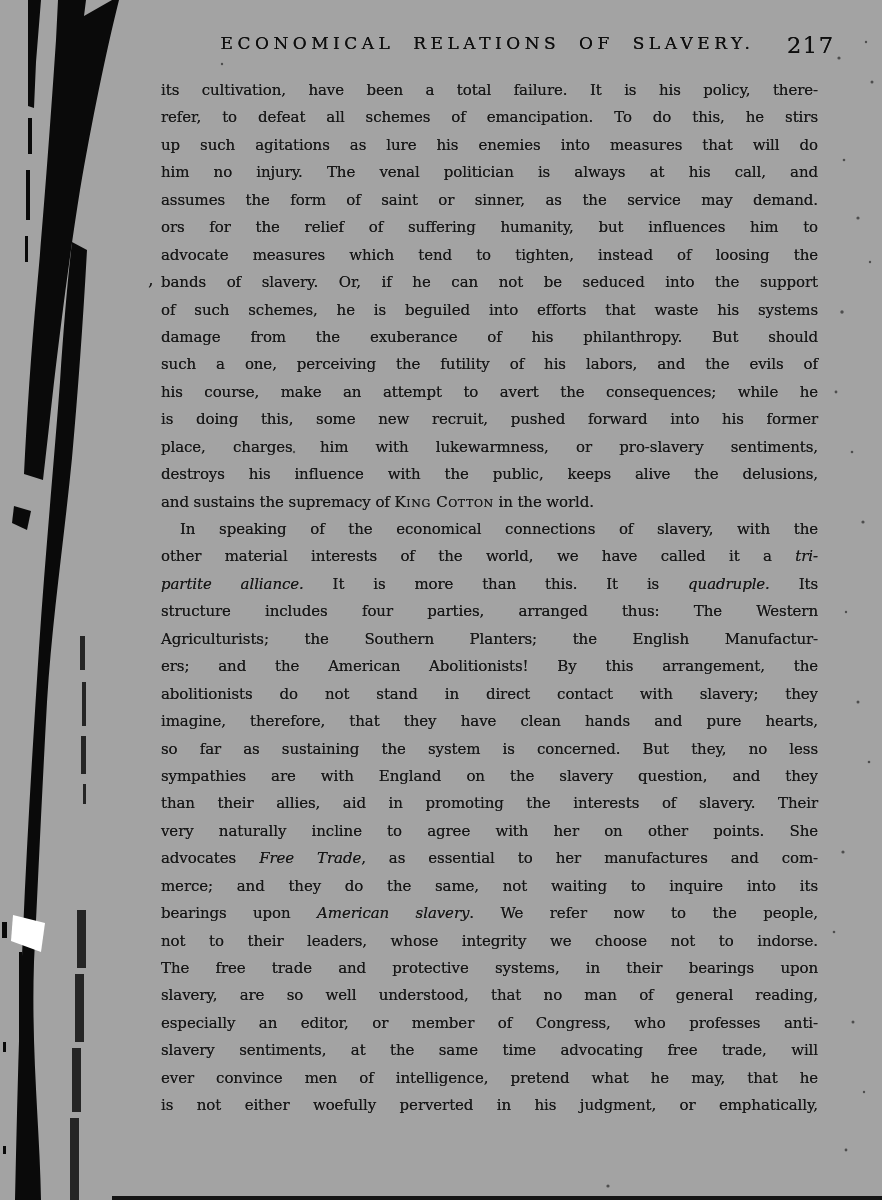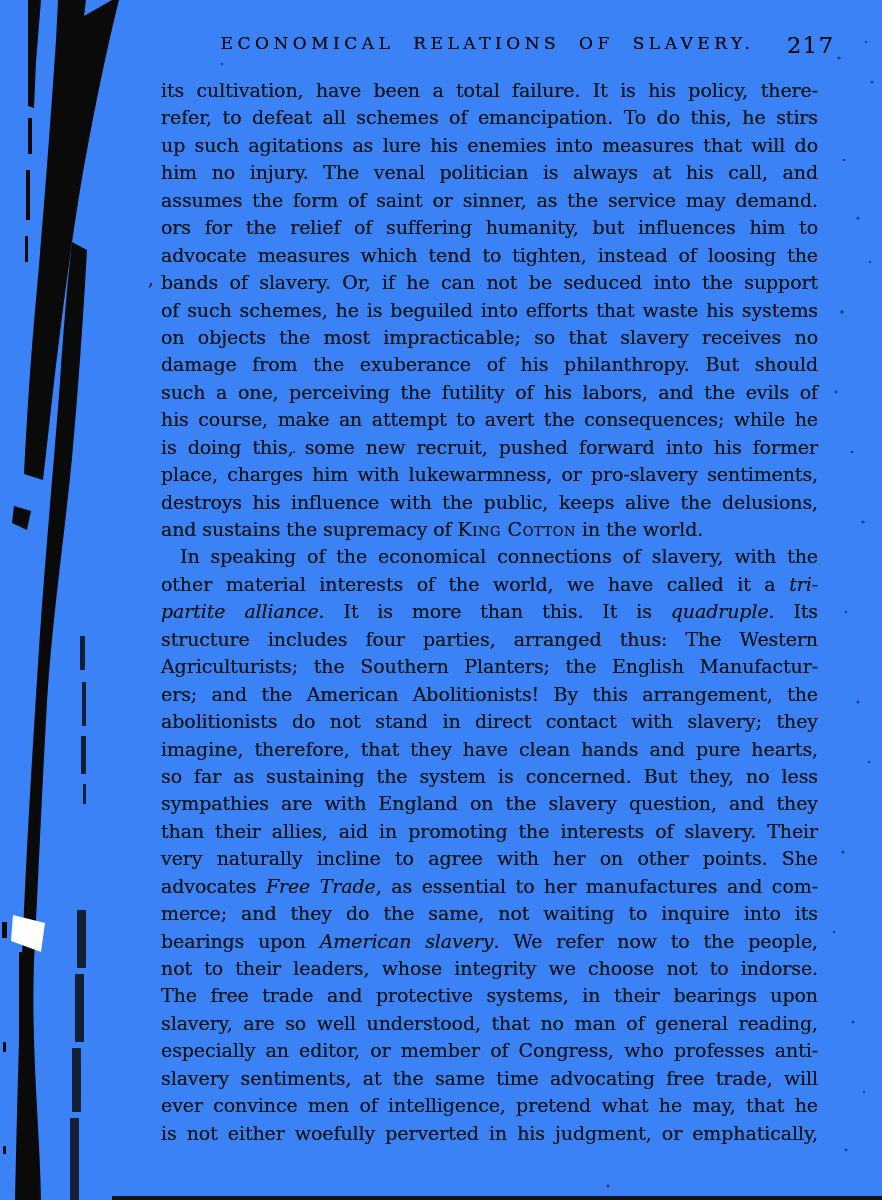--- a/index.html
+++ b/index.html
@@ -1,31 +1,31 @@
 <!DOCTYPE html>
 <html><head>
 <meta charset="utf-8">
 <style>
   html,body{margin:0;padding:0;background:#e8e8e8;}
   .page{
-    position:relative;width:882px;height:1200px;background:#3b82f6;overflow:hidden;
+    position:relative;width:882px;height:1200px;background:#a3a3a3;overflow:hidden;
     font-family:"DejaVu Serif","Liberation Serif",serif;color:#161616;
   }
   .header-title{
     position:absolute;top:33px;left:205px;width:565px;text-align:center;
     font-size:17px;letter-spacing:4.5px;word-spacing:9px;color:#0f0f0f;
     text-shadow:0 0 .6px rgba(0,0,0,.85);white-space:nowrap;
   }
   .page-number{
     position:absolute;top:32px;left:787px;font-size:22.5px;color:#0f0f0f;
     letter-spacing:1.5px;text-shadow:0 0 .6px rgba(0,0,0,.85);
   }
   .body-text{
     position:absolute;top:77px;left:161px;width:657px;
-    font-size:19px;line-height:27.45px;letter-spacing:-0.1px;
+    font-size:15px;line-height:27.45px;letter-spacing:-0.1px;
     text-shadow:0 0 .5px rgba(0,0,0,.65);
   }
   .line{
     text-align:justify;text-align-last:justify;height:27.45px;overflow:visible;
   }
   .line.no-stretch{text-align-last:left;}
   .line.indent{text-indent:19px;}
   .seg-i{font-style:italic;}
   .seg-sc{font-variant:small-caps;letter-spacing:.6px;}
   .smudge{position:absolute;left:0;top:0;}
@@ -129,21 +129,20 @@
       <div>
         <div class="line"><span>its cultivation, have been a total failure. It is his policy, there-</span></div>
         <div class="line"><span>refer, to defeat all schemes of emancipation. To do this, he stirs</span></div>
         <div class="line"><span>up such agitations as lure his enemies into measures that will do</span></div>
         <div class="line"><span>him no injury. The venal politician is always at his call, and</span></div>
         <div class="line"><span>assumes the form of saint or sinner, as the service may demand.</span></div>
         <div class="line"><span>ors for the relief of suffering humanity, but influences him to</span></div>
         <div class="line"><span>advocate measures which tend to tighten, instead of loosing the</span></div>
         <div class="line"><span>bands of slavery. Or, if he can not be seduced into the support</span></div>
         <div class="line"><span>of such schemes, he is beguiled into efforts that waste his systems</span></div>
-        <div class="line"><span>on objects the most impracticable; so that slavery receives no</span></div>
         <div class="line"><span>damage from the exuberance of his philanthropy. But should</span></div>
         <div class="line"><span>such a one, perceiving the futility of his labors, and the evils of</span></div>
         <div class="line"><span>his course, make an attempt to avert the consequences; while he</span></div>
         <div class="line"><span>is doing this, some new recruit, pushed forward into his former</span></div>
         <div class="line"><span>place, charges him with lukewarmness, or pro-slavery sentiments,</span></div>
         <div class="line"><span>destroys his influence with the public, keeps alive the delusions,</span></div>
         <div class="line no-stretch"><span>and sustains the supremacy of </span><span class="seg-sc">King Cotton</span><span> in the world.</span></div>
       </div>
       <div>
         <div class="line indent"><span>In speaking of the economical connections of slavery, with the</span></div>

